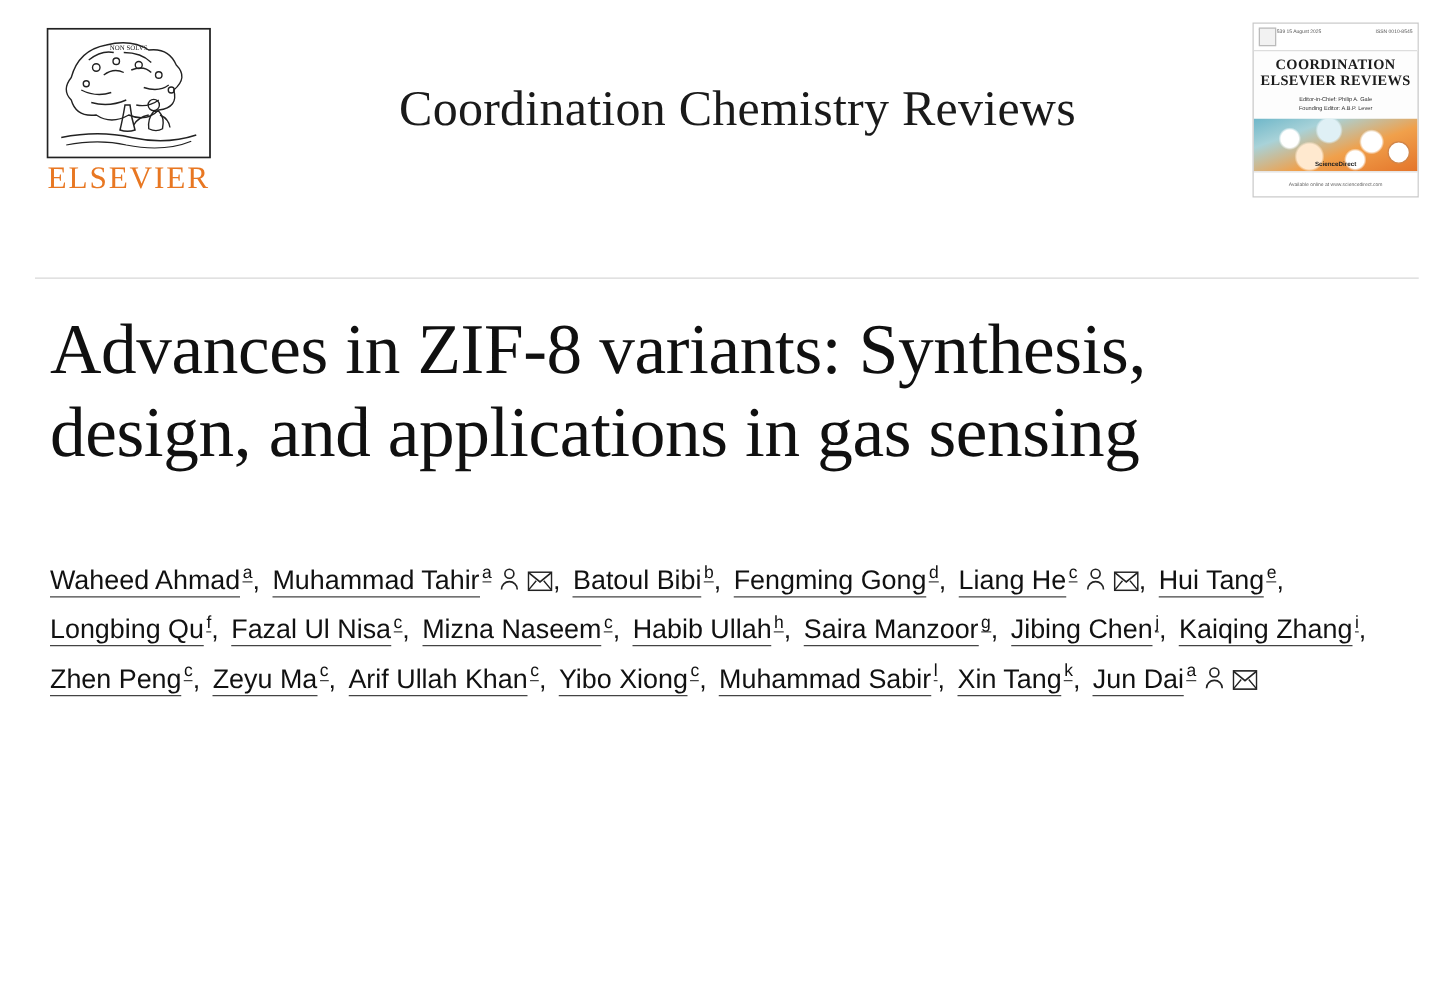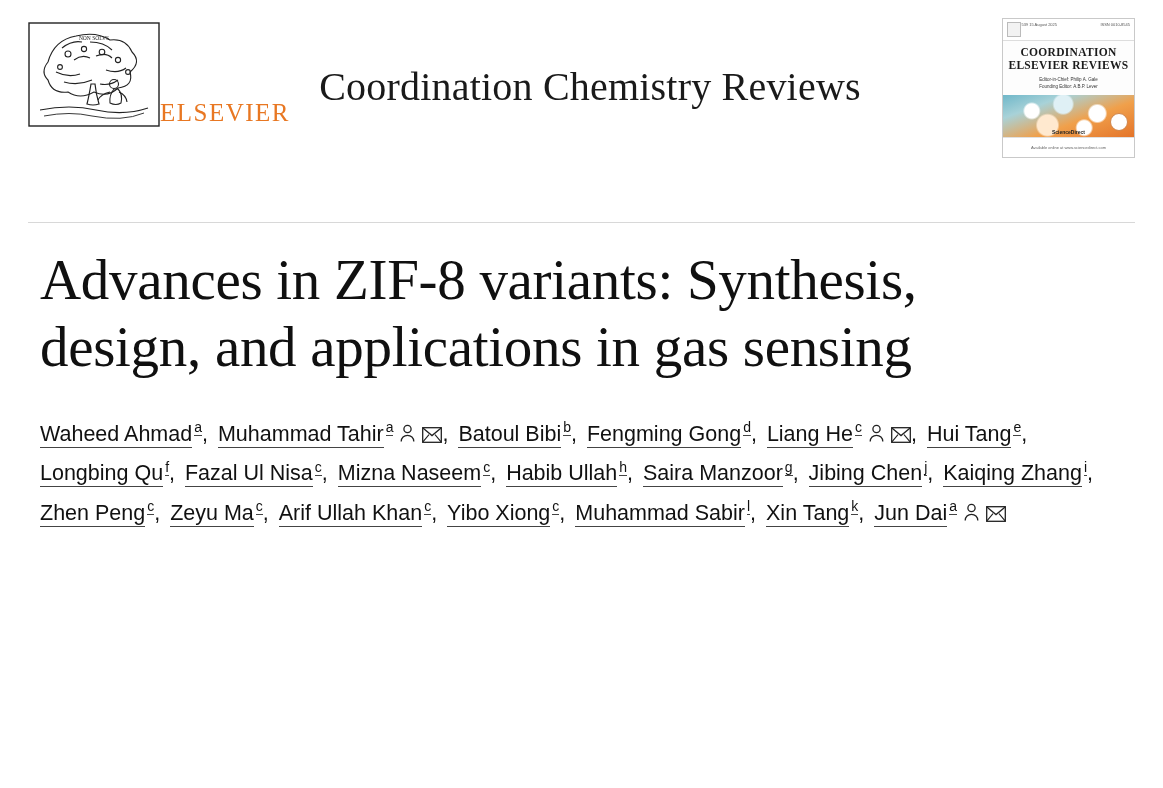--- a/index.html
+++ b/index.html
@@ -26,22 +26,22 @@
     display: flex;
     align-items: flex-start;
     padding: 16px 28px 0 28px;
     height: 212px;
   }
   .elsevier-logo {
     width: 150px;
     flex: 0 0 150px;
     padding-top: 6px;
     display: flex;
-    flex-direction: row;
-    align-items: flex-end;
+    flex-direction: column;
+    align-items: center;
   }
   .elsevier-tree {
     width: 132px;
     height: 105px;
     display: block;
   }
   .elsevier-word {
     margin-top: 2px;
     font-family: "Liberation Serif", serif;
     font-size: 25px;
@@ -142,21 +142,21 @@
     font-family: "Liberation Serif", serif;
     font-size: 57px;
     line-height: 1.18;
     font-weight: 400;
     color: #101010;
     letter-spacing: -0.3px;
     margin: 0;
     max-width: 960px;
   }
   .authors {
-    margin-top: 34px;
+    margin-top: 64px;
     font-size: 21.5px;
     line-height: 1.84;
     color: #111;
     max-width: 1070px;
   }
   .author-group {
     display: inline;
     white-space: nowrap;
   }
   .author-name {

